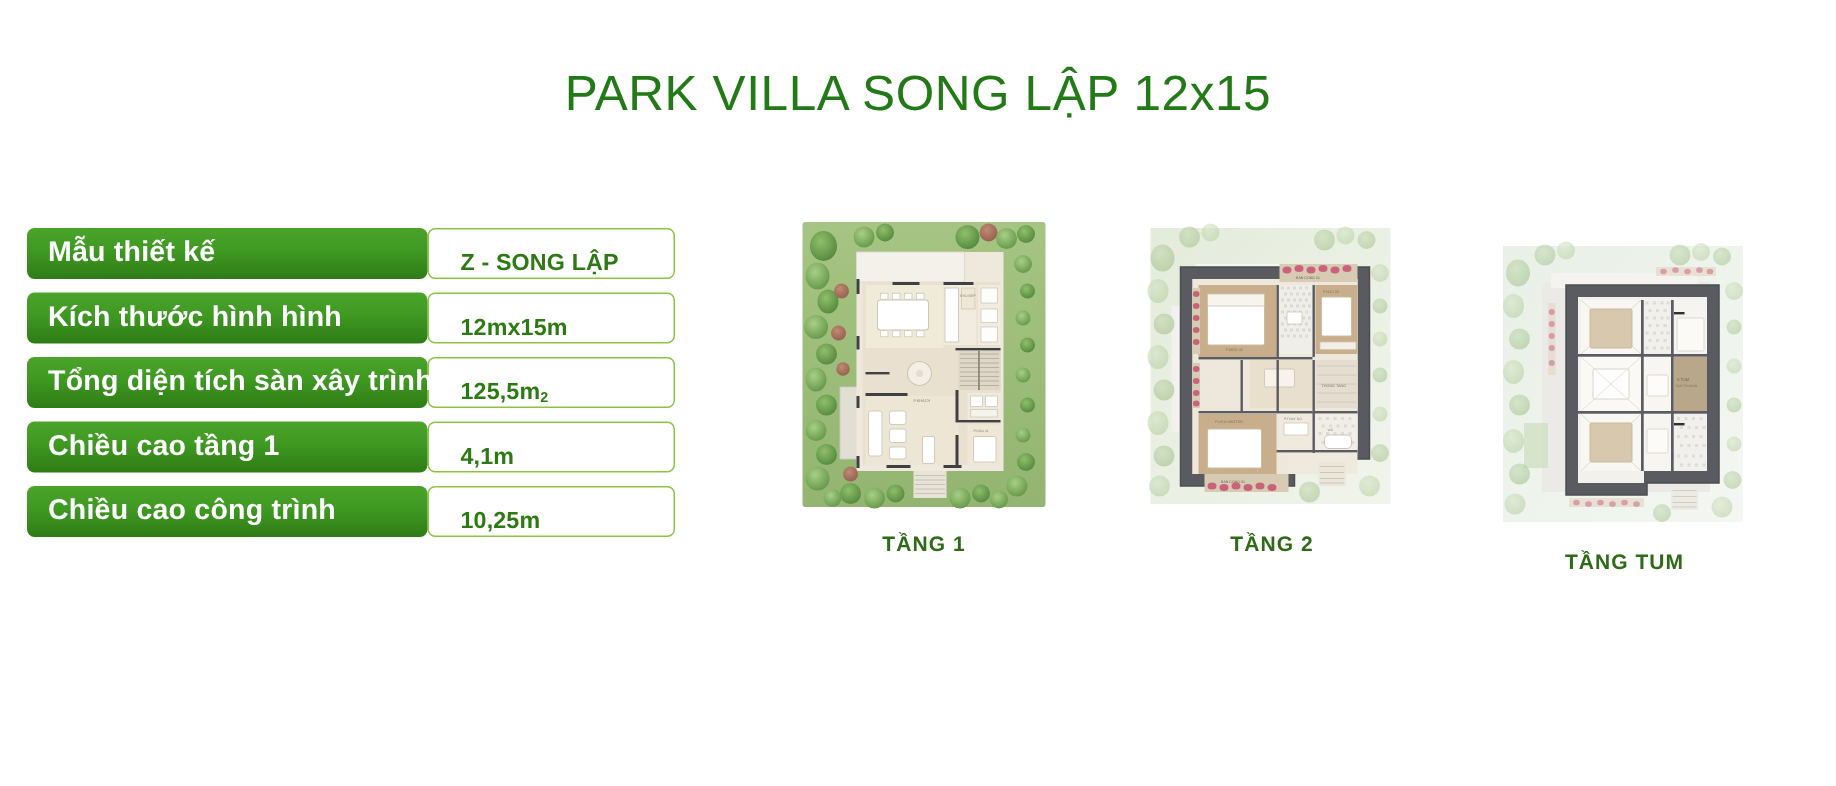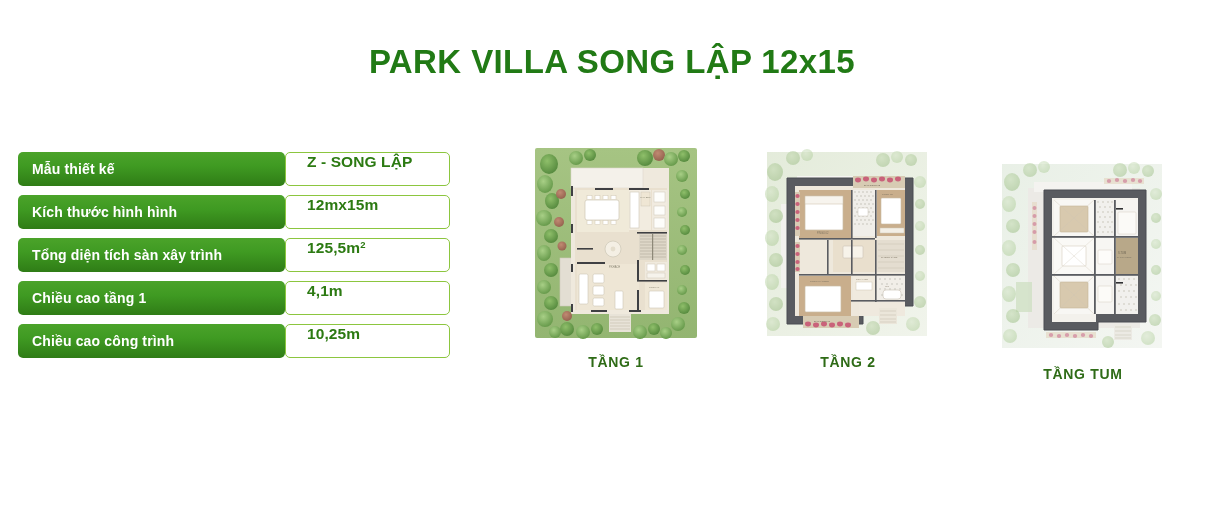--- a/index.html
+++ b/index.html
@@ -17,21 +17,21 @@
     background: #ffffff;
   }
 
   
   #page-title {
     position: absolute;
     left: 0; top: 43px;
     width: 1224px;
     text-align: center;
     font-size: 33px;
-    font-weight: bold;
+    font-weight: normal;
     letter-spacing: 0.4px;
     color: #217a15;
     white-space: nowrap;
   }
 
   
   #spec-table {
     position: absolute;
     left: 18px; top: 152px;
     width: 432px;
@@ -46,36 +46,36 @@
   .spec-label {
     position: relative;
     width: 267px;
     flex: 0 0 267px;
     border-radius: 5px;
     background: linear-gradient(180deg, #4ba32a 0%, #3f9a22 42%, #2f7c16 100%);
     display: flex;
     align-items: center;
     padding: 16px 14px;
     color: #ffffff;
-    font-size: 14px;
+    font-size: 19px;
     font-weight: bold;
     letter-spacing: 0.15px;
     white-space: nowrap;
     z-index: 2;
   }
   .spec-value {
     position: absolute;
     left: 267px; top: 0;
     width: 165px;
     height: 34px;
     border: 1.3px solid #8cc63f;
     border-radius: 5px;
     background: #ffffff;
     display: flex;
-    align-items: flex-start;
+    align-items: flex-end;
     padding-left: 21px;
     color: #2c7a12;
     font-size: 15.5px;
     font-weight: bold;
     letter-spacing: 0.1px;
     white-space: nowrap;
     z-index: 1;
   }
   .spec-value sup { font-size: 9.5px; vertical-align: super; }
 

